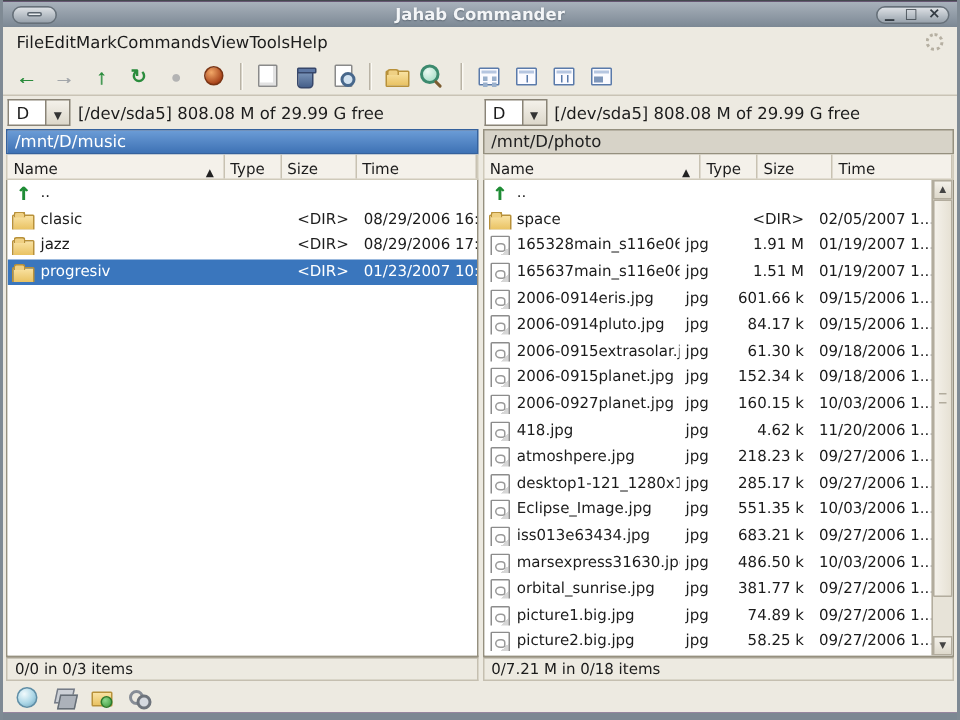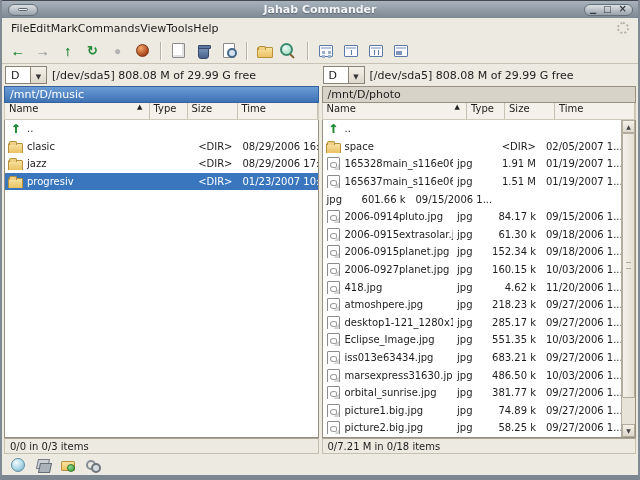--- a/index.html
+++ b/index.html
@@ -91,21 +91,21 @@
   .carrow::before { content:"▼"; font-size:7px; color:#333; }
   .drive-info { white-space:nowrap; overflow:hidden; }
 
   .pathbar { height:17px; flex:none; display:flex; align-items:center; padding:0 5px;
              border:1px solid #95907f; white-space:nowrap; overflow:hidden; }
   .pathbar.active { background:linear-gradient(#6b9cd6,#3e72b5); color:#fff; border-color:#35619c; }
   .pathbar.inactive { background:#d7d3c8; color:#222; }
 
   .hrow { height:17px; flex:none; display:flex; align-items:center; background:#f4f1ea;
           border:1px solid #cfcaba; border-top:none; font-size:10px; }
-  .hcell { display:flex; align-items:flex-start; padding:0 4px; height:100%;
+  .hcell { display:flex; align-items:flex-end; padding:0 4px; height:100%;
            border-right:1px solid #c8c2b2; white-space:nowrap; overflow:hidden; }
   .h-name { flex:1; min-width:0; }
   .sort { margin-left:auto; font-size:7px; color:#222; padding-right:2px; }
   .h-type { width:38px; }
   .h-size { width:50px; }
   .h-time { width:80px; }
 
   .listwrap { flex:1; display:flex; min-height:0; background:#fff;
               border:1px solid #95907f; border-top:none; overflow:hidden; }
   .list { flex:1; min-width:0; background:#fff; overflow:hidden; }
@@ -382,20 +382,24 @@
             <div class="row">
     <span class="cell c-name">
       <span class="ficon jpg"></span>
       <span class="fname">165637main_s116e06796...</span>
     </span>
     <span class="cell c-type">jpg</span>
     <span class="cell c-size">1.51 M</span>
     <span class="cell c-time">01/19/2007 1...</span>
   </div>
             <div class="row">
+    <span class="cell c-name">
+      <span class="ficon jpg"></span>
+      <span class="fname">2006-0914eris.jpg</span>
+    </span>
     <span class="cell c-type">jpg</span>
     <span class="cell c-size">601.66 k</span>
     <span class="cell c-time">09/15/2006 1...</span>
   </div>
             <div class="row">
     <span class="cell c-name">
       <span class="ficon jpg"></span>
       <span class="fname">2006-0914pluto.jpg</span>
     </span>
     <span class="cell c-type">jpg</span>

